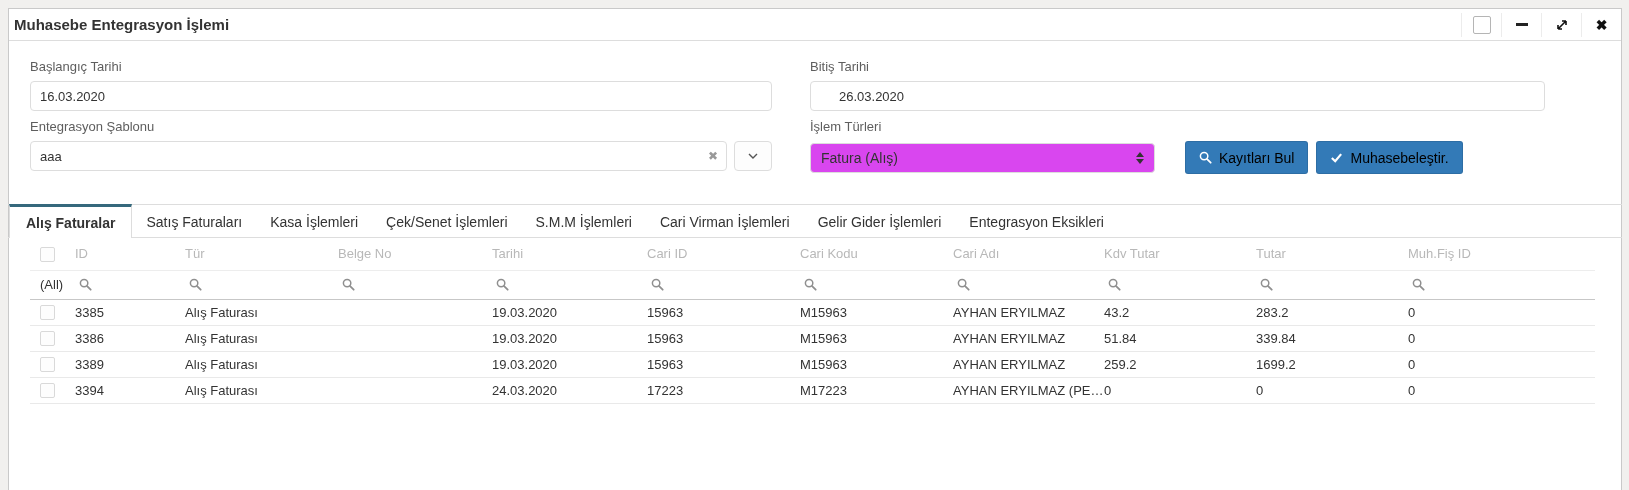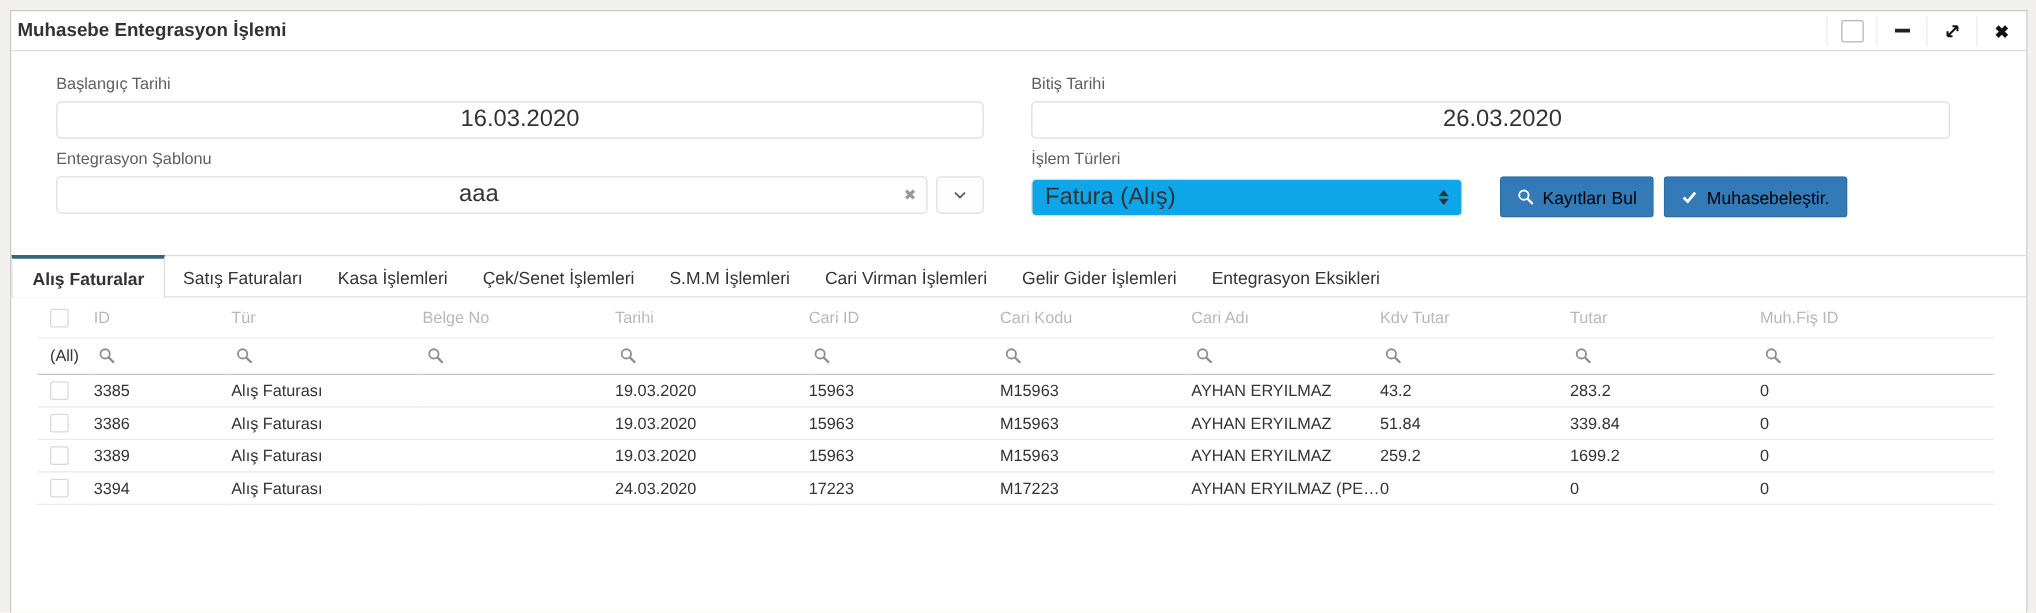--- a/index.html
+++ b/index.html
@@ -28,43 +28,43 @@
   .win-btn{
     width:40px;height:24px;display:flex;align-items:center;justify-content:center;
     border-left:1px solid #ececec;cursor:pointer;background:transparent;border-top:none;border-right:none;border-bottom:none;
   }
   .square-glyph{width:18px;height:18px;border:1px solid #b5b5b5;border-radius:2px;background:#fff;display:block;}
   .minus-glyph{width:12px;height:3px;background:#222;display:block;}
   .close-glyph{font-size:14px;color:#111;font-weight:bold;line-height:1;}
   
   .form{padding:10px 0 0 21px;}
   .form-row{display:flex;}
-  .col-left{width:742px;margin-right:38px;margin-left:15px;}
+  .col-left{width:742px;margin-right:38px;}
   .col-right{width:763px;}
   .field-label{font-size:13px;color:#5e5e5e;margin:8px 0 7px 0;}
   .text-input{
     height:30px;width:100%;border:1px solid #ddd;border-radius:4px;
-    padding:0 9px;font-size:19px;color:#333;background:#fff;
-    font-family:"Liberation Sans","DejaVu Sans",sans-serif;outline:none;text-align:center;
+    padding:0 9px;font-size:13px;color:#333;background:#fff;
+    font-family:"Liberation Sans","DejaVu Sans",sans-serif;outline:none;
   }
   .combo-row{display:flex;align-items:center;}
   .combo-wrap{position:relative;width:700px;}
   .combo-input{padding-right:30px;}
   .clear-icon{
     position:absolute;right:9px;top:50%;transform:translateY(-50%);
     color:#999;font-size:12px;font-weight:bold;cursor:pointer;line-height:1;
   }
   .dropdown-btn{
     width:38px;height:30px;margin-left:7px;border:1px solid #ddd;border-radius:4px;
     background:#fdfdfd;display:flex;align-items:center;justify-content:center;cursor:pointer;
   }
   .row2-right{display:flex;align-items:center;}
   .select-box{
-    width:345px;height:30px;border:1px solid #ddd;border-radius:4px;background:#0ea5e9;
-    display:flex;align-items:center;padding:0 10px;font-size:19px;color:#333;cursor:pointer;
+    width:345px;height:30px;border:1px solid #ddd;border-radius:4px;background:#d946ef;
+    display:flex;align-items:center;padding:0 10px;font-size:14px;color:#333;cursor:pointer;
   }
   .spinner{margin-left:auto;display:flex;flex-direction:column;gap:2px;}
   .tri-up{width:0;height:0;border-left:4px solid transparent;border-right:4px solid transparent;border-bottom:5px solid #333;}
   .tri-down{width:0;height:0;border-left:4px solid transparent;border-right:4px solid transparent;border-top:5px solid #333;}
   .btn-primary{
     height:33px;margin-left:8px;padding:0 13px;border:1px solid rgba(0,0,0,0.1);border-radius:3px;
     background:var(--accent);color:#000000;font-size:14px;display:flex;align-items:center;gap:7px;
     cursor:pointer;font-family:"Liberation Sans","DejaVu Sans",sans-serif;white-space:nowrap;
   }
   .btn-primary.first{margin-left:30px;}

